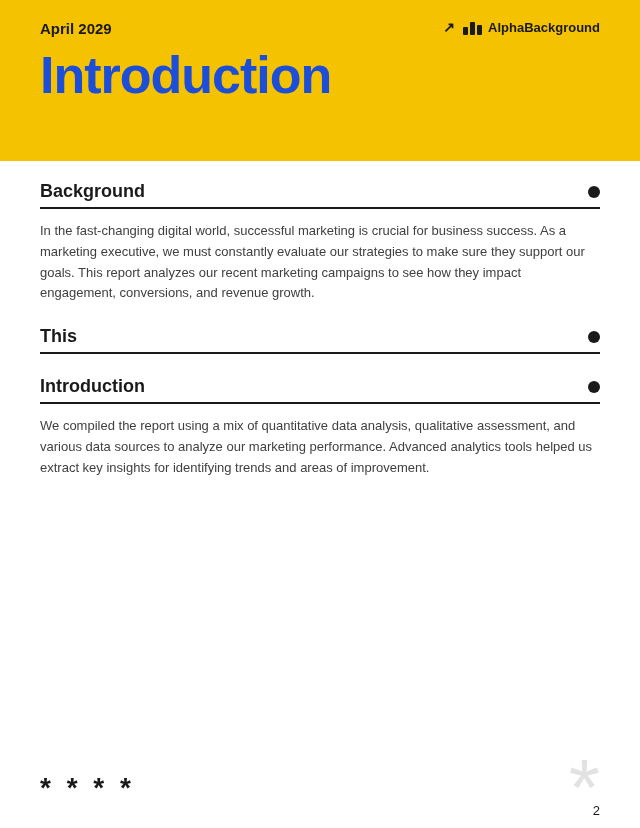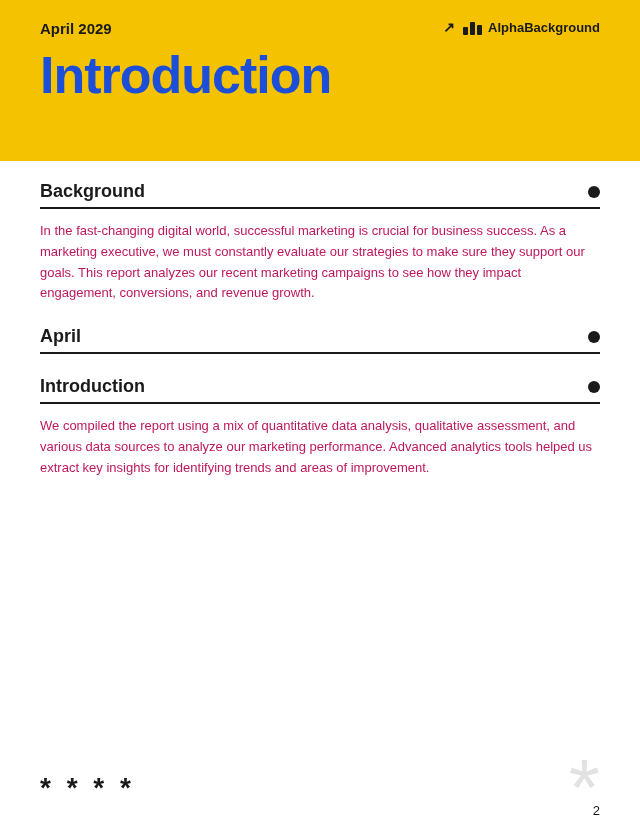--- a/index.html
+++ b/index.html
@@ -123,21 +123,21 @@
       width: 12px;
       height: 12px;
       background: #1a1a1a;
       border-radius: 50%;
       flex-shrink: 0;
     }
 
     .section-text {
       font-size: 13px;
       line-height: 1.6;
-      color: #be185d;
+      color: #404040;
     }
 
     .footer {
       position: absolute;
       bottom: 0;
       left: 0;
       right: 0;
       width: 100%;
       height: 80px;
       display: flex;
@@ -195,21 +195,21 @@
   <div class="section">
     <div class="section-header">
       <span class="section-title">Background</span>
       <div class="section-dot"></div>
     </div>
     <p class="section-text">In the fast-changing digital world, successful marketing is crucial for business success. As a marketing executive, we must constantly evaluate our strategies to make sure they support our goals. This report analyzes our recent marketing campaigns to see how they impact engagement, conversions, and revenue growth.</p>
   </div>
 
   <div class="section">
     <div class="section-header">
-      <span class="section-title">April</span>
+      <span class="section-title">This</span>
       <div class="section-dot"></div>
     </div>
   </div>
 
   <div class="section">
     <div class="section-header">
       <span class="section-title">Introduction</span>
       <div class="section-dot"></div>
     </div>
     <p class="section-text">We compiled the report using a mix of quantitative data analysis, qualitative assessment, and various data sources to analyze our marketing performance. Advanced analytics tools helped us extract key insights for identifying trends and areas of improvement.</p>

